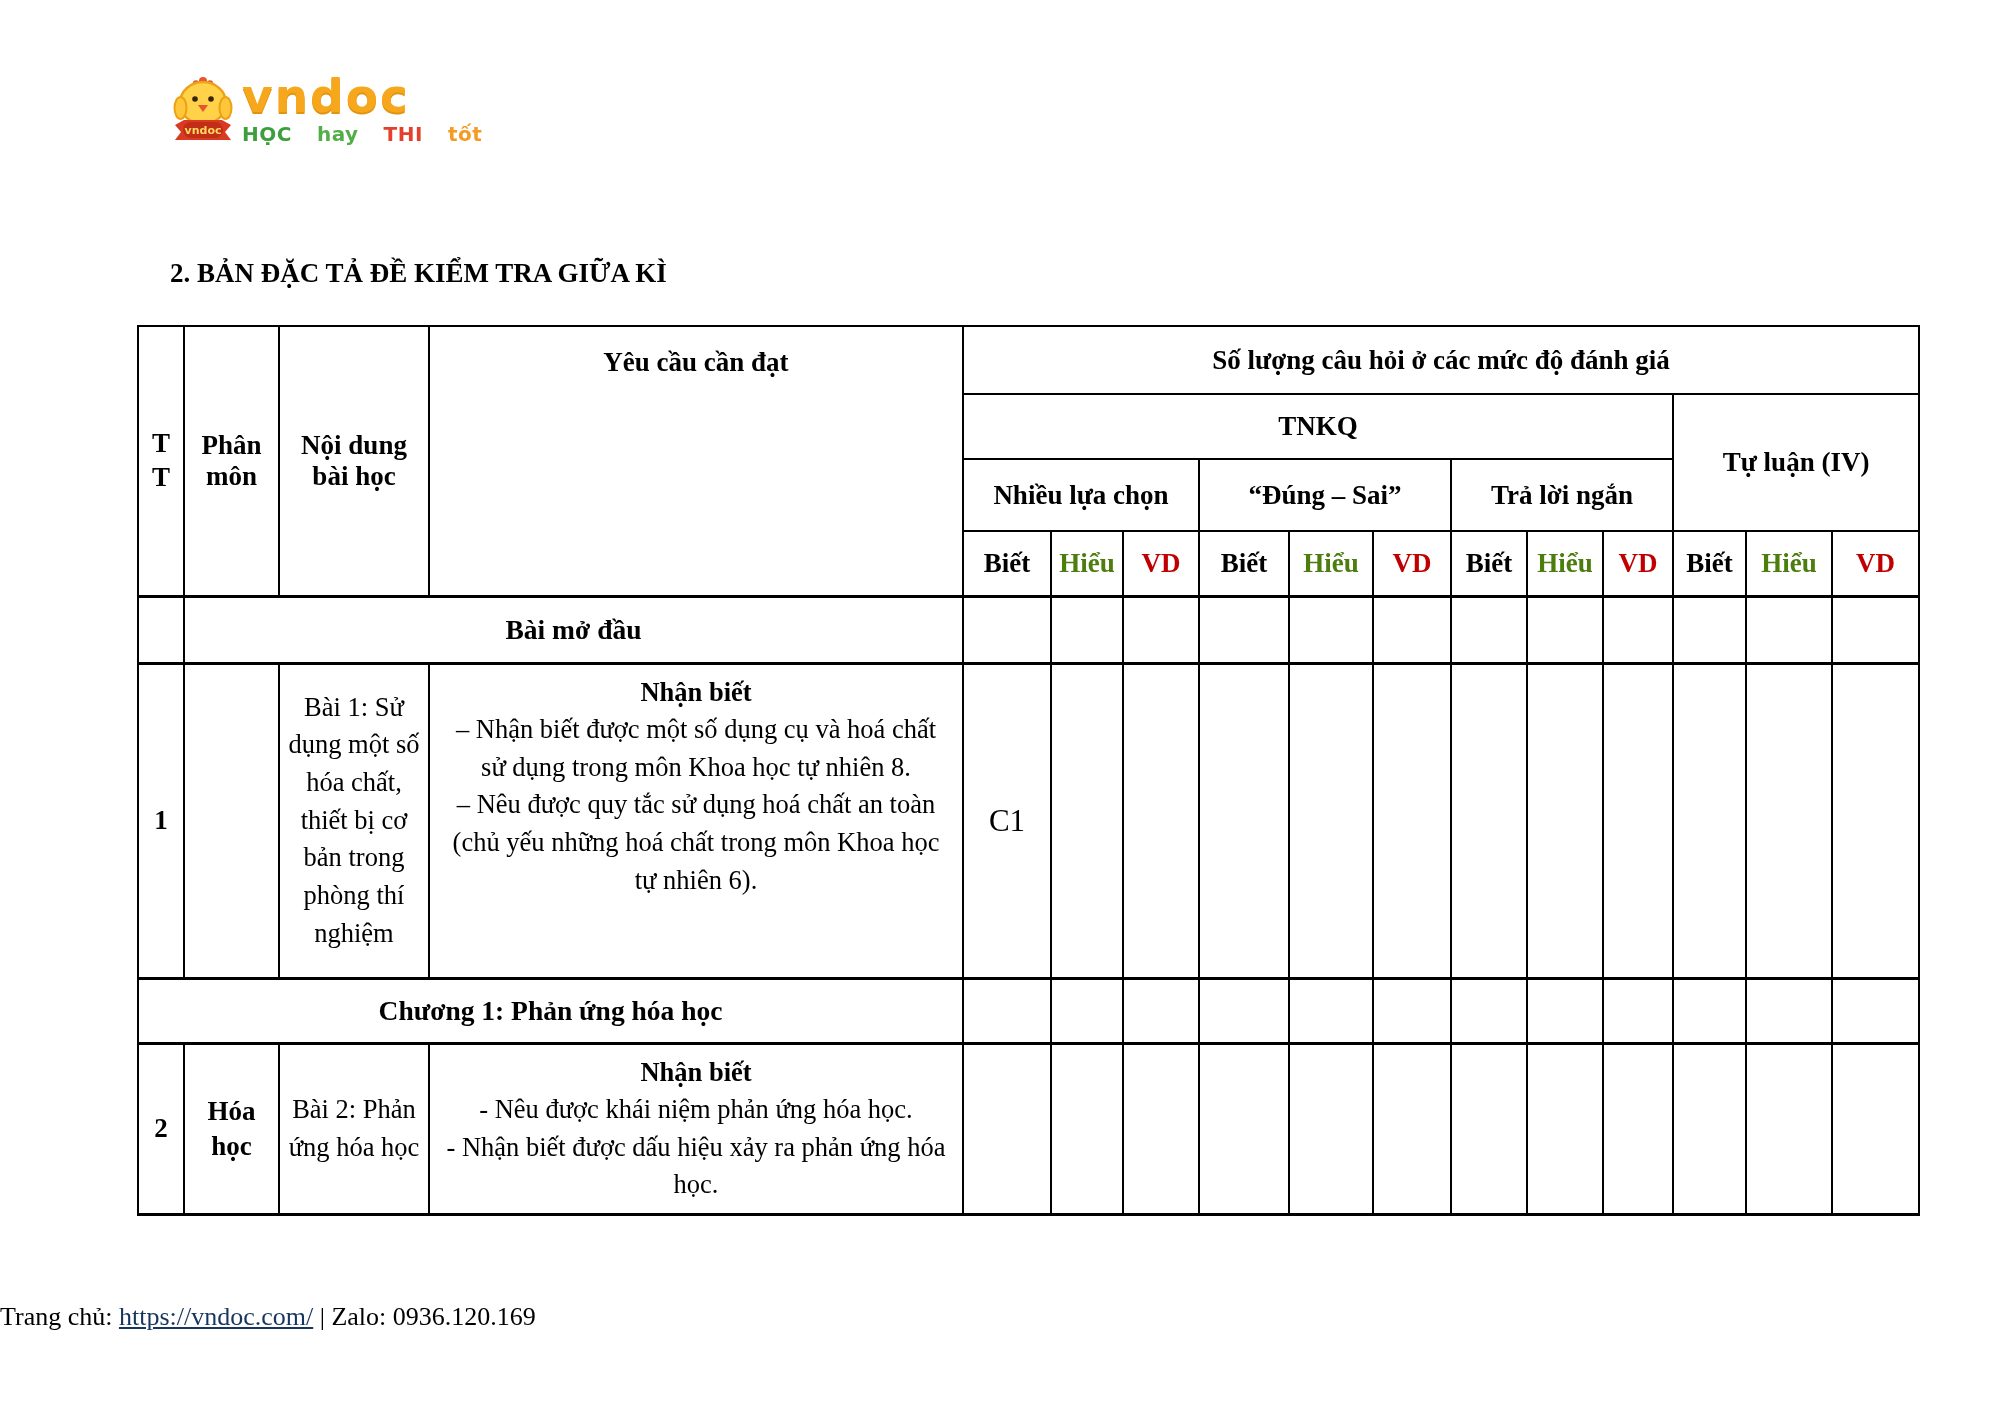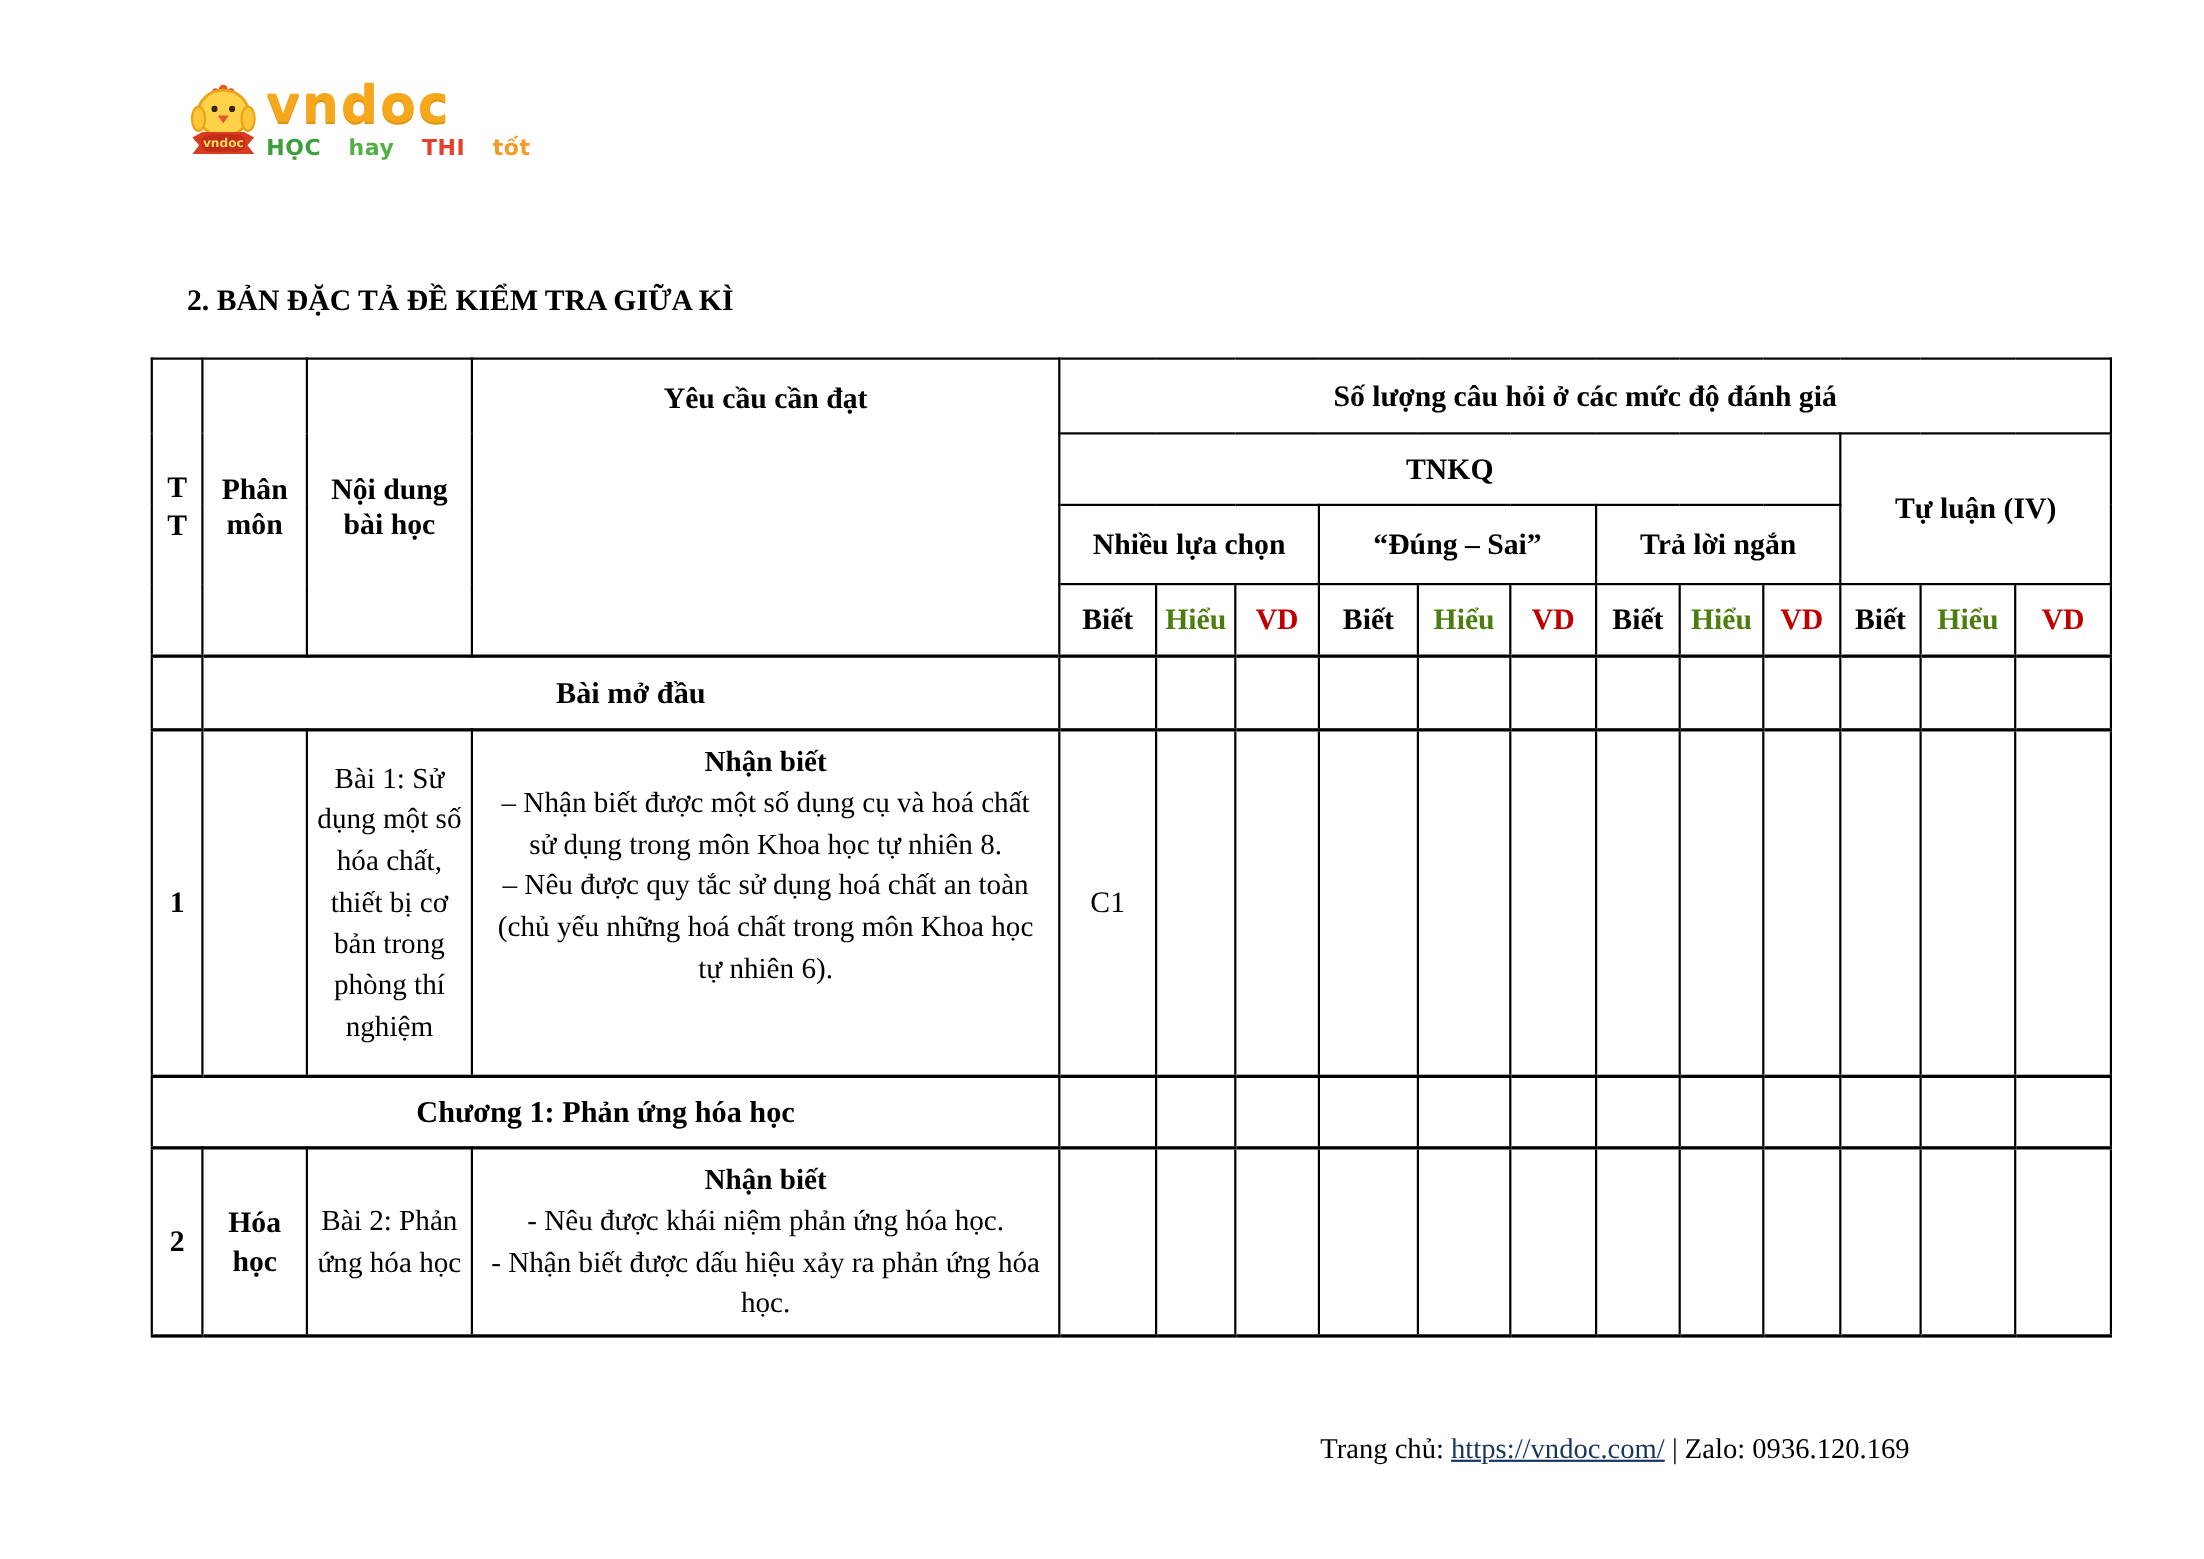--- a/index.html
+++ b/index.html
@@ -37,25 +37,25 @@
   .section-row td{border-top-width:3px;border-bottom-width:3px;}
   .body-row td{border-bottom-width:3px;}
   th.tt-head{word-break:break-all;line-height:1.25;padding:0 10px;}
   th.yc-head{vertical-align:top;padding-top:20px;}
   td.section-cell{font-weight:bold;font-size:27.5px;}
   td.tt-cell{font-weight:bold;}
   td.pm-cell{font-weight:bold;line-height:1.3;}
   td.nd-cell{font-size:26.5px;line-height:1.42;padding:2px 8px;}
   td.yc-cell{vertical-align:top;text-align:center;padding:9px 12px;font-size:26.5px;line-height:1.42;}
   .yc-title{font-weight:bold;}
-  td.mark-cell{font-size:27px;}
+  td.mark-cell{font-size:31px;}
   .lvl-hieu{color:#4d7c0f;margin-left:24px;}
   .lvl-vd{color:#c00000;}
   
-  .footer{position:absolute;left:0;top:1302px;width:1736px;text-align:right;font-size:26px;}
+  .footer{position:absolute;left:0;top:1302px;width:1736px;text-align:left;font-size:26px;}
   .footer a{color:#17365d;text-decoration:underline;}
 </style>
 </head>
 <body>
 
 <div class="logo">
   <svg class="mascot" viewBox="0 0 62 74">
     <circle cx="31" cy="7" r="4" fill="#e8542f"></circle>
     <circle cx="24" cy="9.5" r="3.2" fill="#e8542f"></circle>
     <circle cx="38" cy="9.5" r="3.2" fill="#e8542f"></circle>

